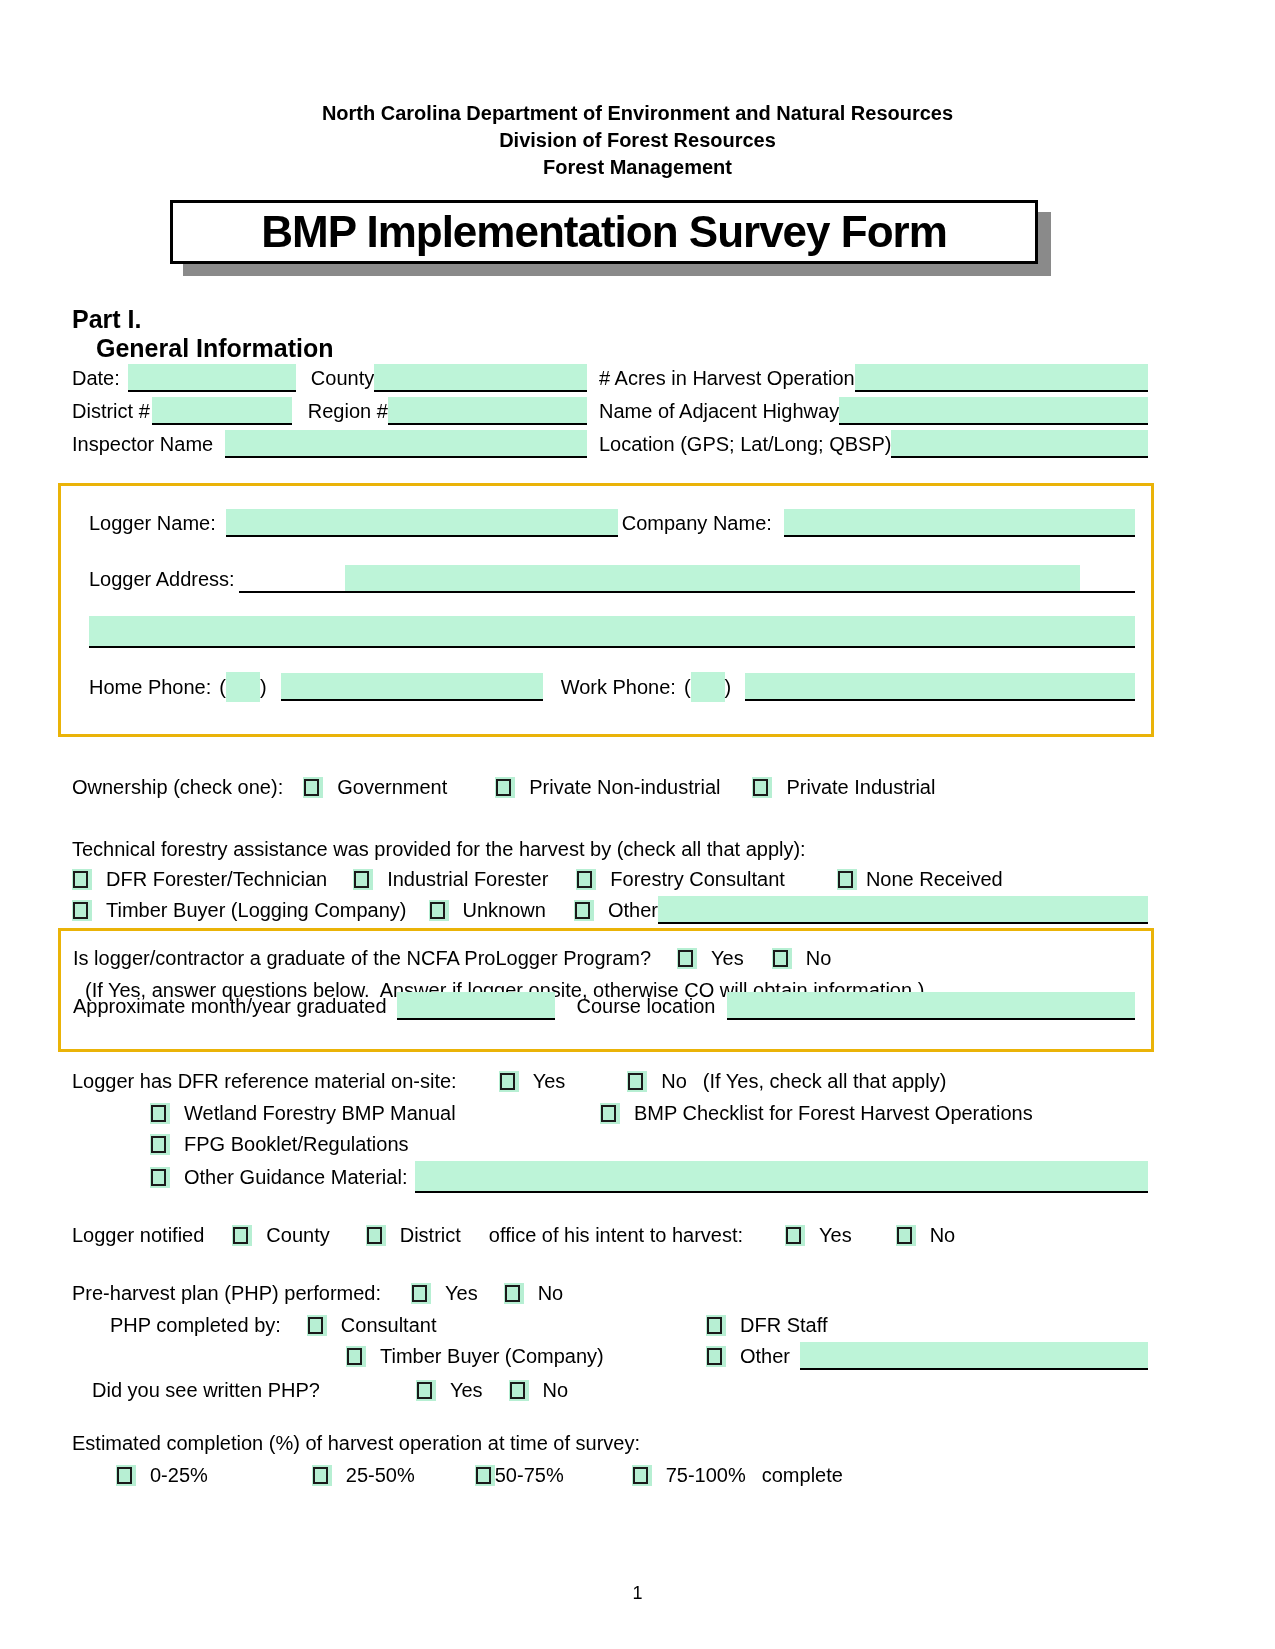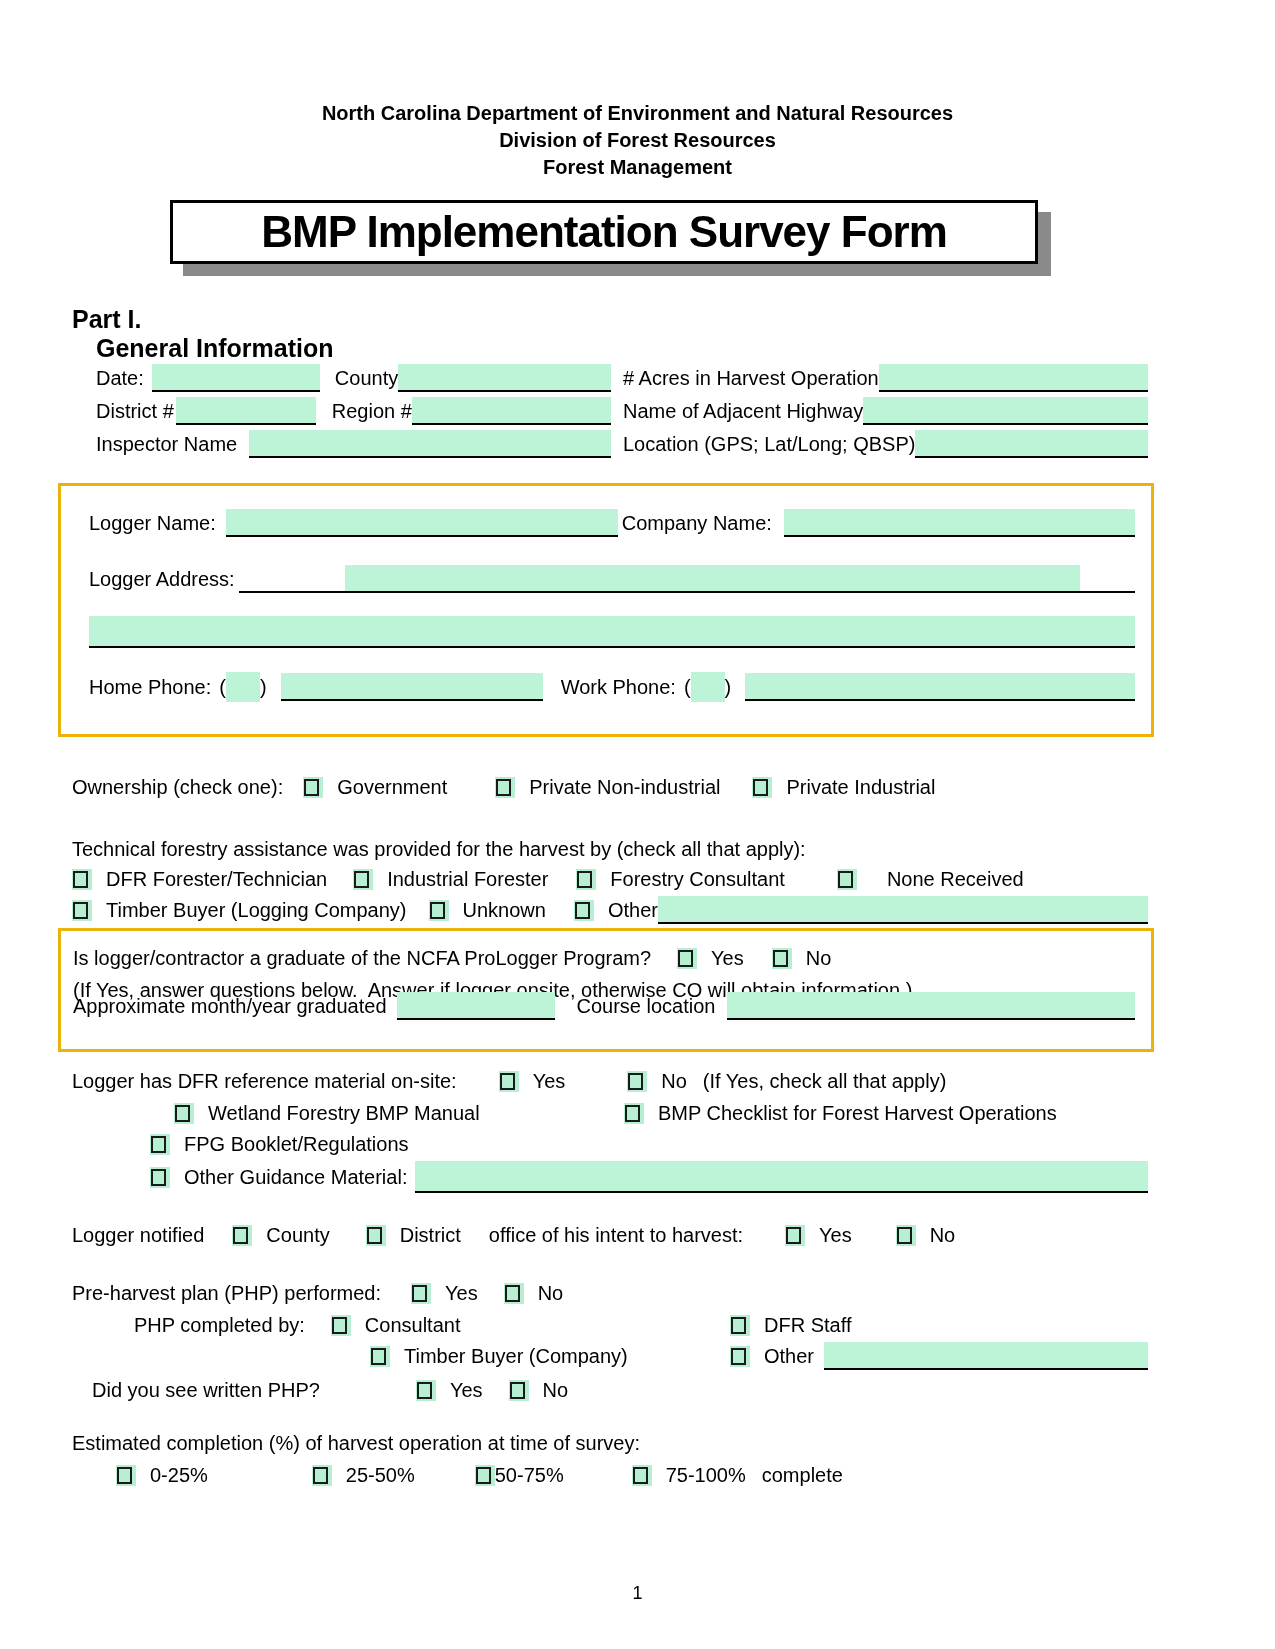--- a/index.html
+++ b/index.html
@@ -34,21 +34,21 @@
     font-size:25px; font-weight:bold; white-space:pre;
     display:flex;
     flex-direction:column;
   }
   .part-heading .ptitle { margin-left:24px; }
 
   .row {
     position:absolute; left:72px; width:1076px; height:30px;
     display:flex; align-items:center; white-space:pre;
   }
-  .grp { display:flex; align-items:center; flex:none; height:30px;margin-left:24px; }
+  .grp { display:flex; align-items:center; flex:none; height:30px; }
   .lbl { white-space:pre; flex:none; }
   .fld { background:var(--field-green); height:28px; flex:none; }
   .fld.u { border-bottom:2px solid #000; }
   .fld.grow { flex:1 1 auto; }
   .ul { border-bottom:2px solid #000; height:28px; flex:none; }
   .fld.sm { width:34px; height:30px; }
 
   .cb {
     position:relative; width:20px; height:21px;
     background:var(--checkbox-green); flex:none;
@@ -161,41 +161,41 @@
   <span class="lbl">Technical forestry assistance was provided for the harvest by (check all that apply):</span>
 </div>
 <div class="row" style="top:864px">
   <span class="cb"></span>
   <span class="lbl" style="margin-left:14px">DFR Forester/Technician</span>
   <span class="cb" style="margin-left:26px"></span>
   <span class="lbl" style="margin-left:14px">Industrial Forester</span>
   <span class="cb" style="margin-left:28px"></span>
   <span class="lbl" style="margin-left:14px">Forestry Consultant</span>
   <span class="cb" style="margin-left:52px"></span>
-  <span class="lbl" style="margin-left:30px">None Received</span>
+  <span class="lbl" style="margin-left:9px">None Received</span>
 </div>
 <div class="row" style="top:895px">
   <span class="cb"></span>
   <span class="lbl" style="margin-left:14px">Timber Buyer (Logging Company)</span>
   <span class="cb" style="margin-left:22px"></span>
   <span class="lbl" style="margin-left:14px">Unknown</span>
   <span class="cb" style="margin-left:28px"></span>
   <span class="lbl" style="margin-left:14px">Other</span>
   <span class="fld u grow"></span>
 </div>
 
 <div class="box" id="prologger-box">
   <div class="brow" style="top:12px;left:12px">
     <span class="lbl">Is logger/contractor a graduate of the NCFA ProLogger Program?</span>
     <span class="cb" style="margin-left:26px"></span>
     <span class="lbl" style="margin-left:14px">Yes</span>
     <span class="cb" style="margin-left:28px"></span>
     <span class="lbl" style="margin-left:14px">No</span>
   </div>
-  <div class="brow" style="top:44px;left:12px">
+  <div class="brow" style="top:44px;left:24px">
     <span class="lbl">(If Yes, answer questions below.  Answer if logger onsite, otherwise CO will obtain information.)</span>
   </div>
   <div class="brow" style="top:60px;left:12px">
     <span class="lbl">Approximate month/year graduated</span>
     <span class="fld u" style="width:158px;margin-left:10px"></span>
     <span class="lbl" style="margin-left:22px">Course location</span>
     <span class="fld u grow" style="margin-left:12px"></span>
   </div>
 </div>
 

